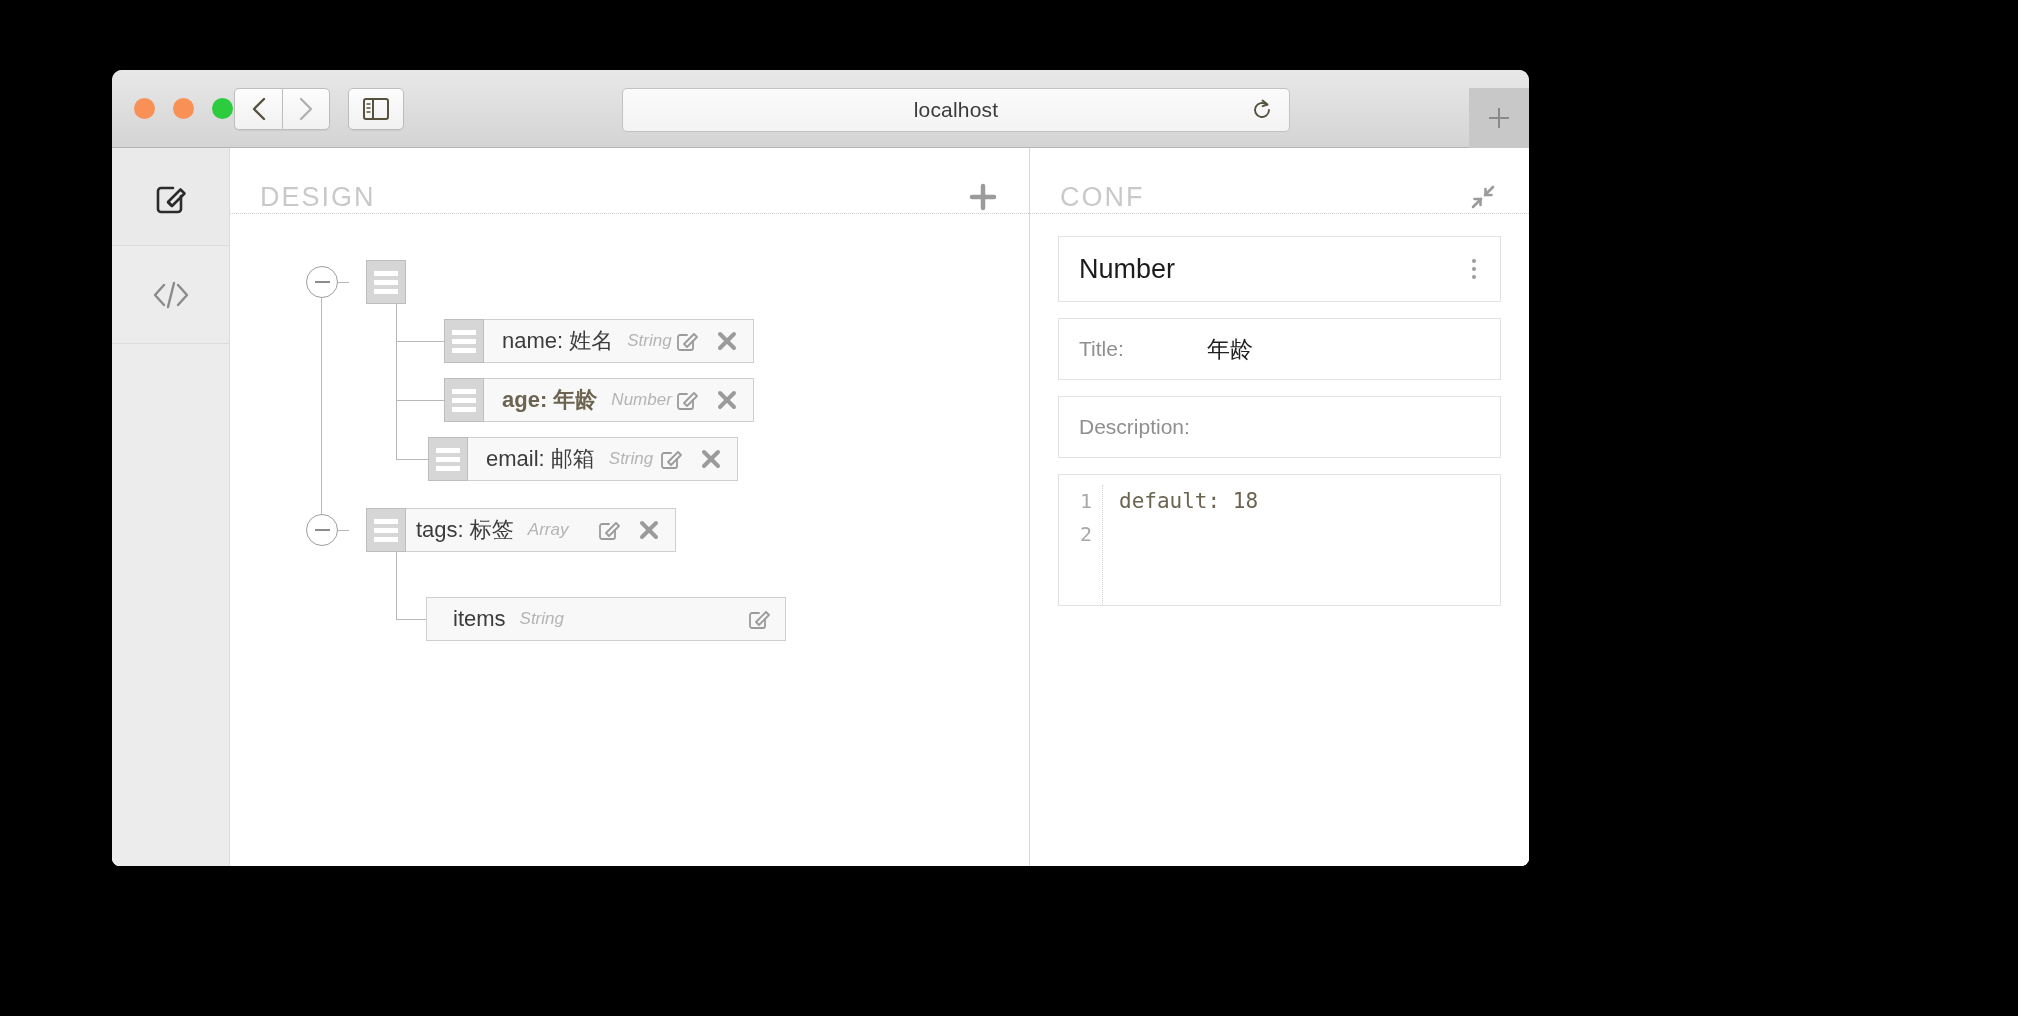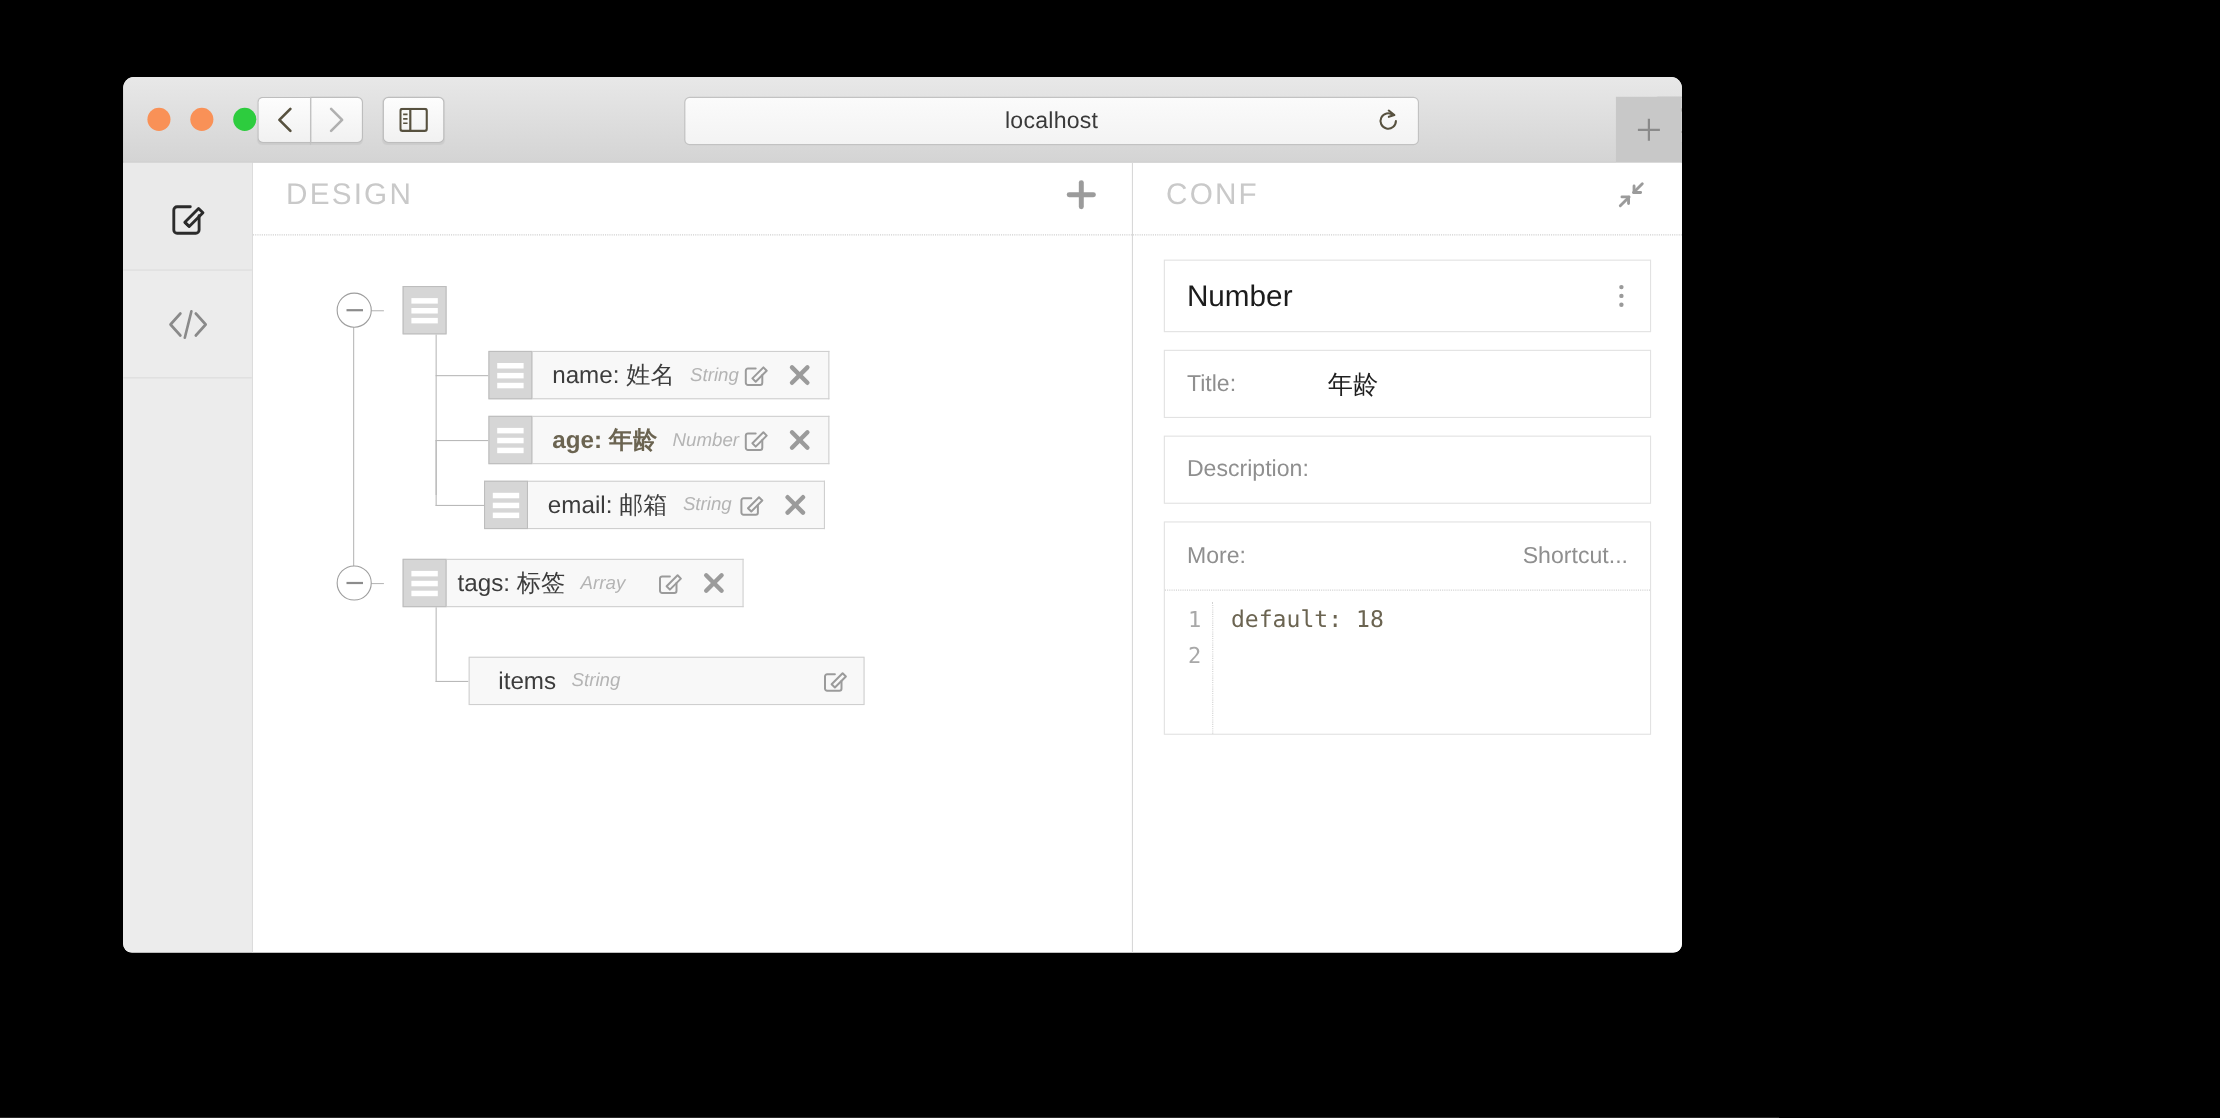--- a/index.html
+++ b/index.html
@@ -104,22 +104,22 @@
     background: #fff;
     border-right: 1px solid #d8d8d8;
   }
   #conf-panel {
     flex: 1 1 auto;
     position: relative;
     background: #fff;
   }
   .panel-head {
     height: 66px;
-    display: flex; align-items: flex-start;
-    padding: 13px 30px;
+    display: flex; align-items: flex-end;
+    padding: 0 30px;
     border-bottom: 1px dotted #cfcfcf;
   }
   .panel-title {
     font-size: 27px; color: #c9c9c9; letter-spacing: 2px; font-weight: 400;
   }
   .panel-head-action {
     margin-left: auto;
     display: flex; align-items: center; justify-content: center;
     width: 32px; height: 32px;
   }
@@ -384,21 +384,21 @@
               <span class="node-act">
                 <svg width="24" height="24" viewBox="0 0 24 24">
                   <line x1="5" y1="5" x2="19" y2="19" stroke="#9b9b9b" stroke-width="4" stroke-linecap="round"></line>
                   <line x1="19" y1="5" x2="5" y2="19" stroke="#9b9b9b" stroke-width="4" stroke-linecap="round"></line>
                 </svg>
               </span>
             </span>
           </span>
         </div>
 
-        <div class="tree-node-row" style="left:210px; top:223px;">
+        <div class="tree-node-row" style="left:198px; top:223px;">
           <span class="drag-handle">
             <span></span>
               <span></span>
               <span></span>
           </span>
           <span class="node-box" style="width:270px;">
             <span class="node-label">email: 邮箱</span>
             <span class="node-type">String</span>
             <span class="node-actions" style="margin-left:auto;">
               <span class="node-act">
@@ -493,24 +493,20 @@
           <span class="conf-label">Title:</span>
           <span class="conf-value">年龄</span>
         </div>
 
         <div class="conf-card field-card">
           <span class="conf-label">Description:</span>
           <span class="conf-value"></span>
         </div>
 
         <div class="conf-card more-card">
-          <div class="more-head">
-            <span class="conf-label">More:</span>
-            <span class="more-shortcut">Shortcut...</span>
-          </div>
           <div class="code-area">
             <div class="code-gutter">
                 <div>1</div>
                 <div>2</div>
               </div>
             <div class="code-lines">
                 <div>default: 18</div>
                 <div>&nbsp;</div>
               </div>
           </div>

